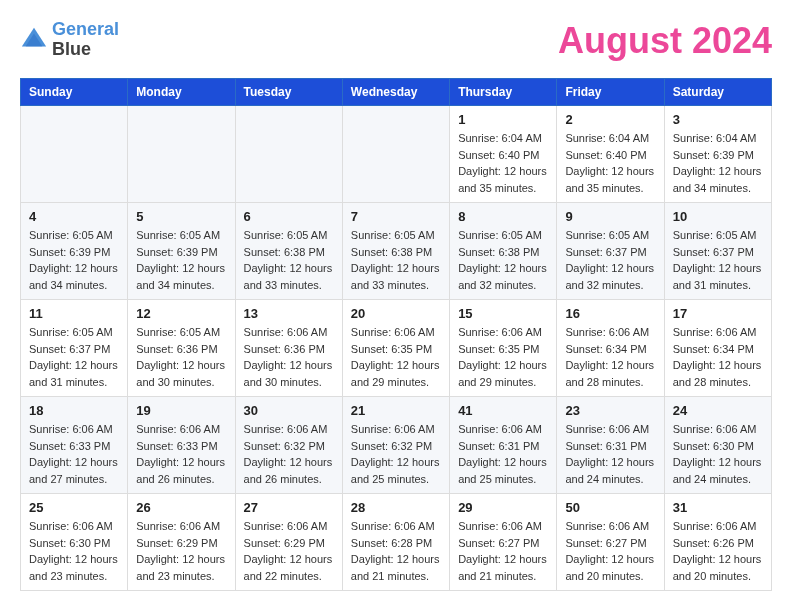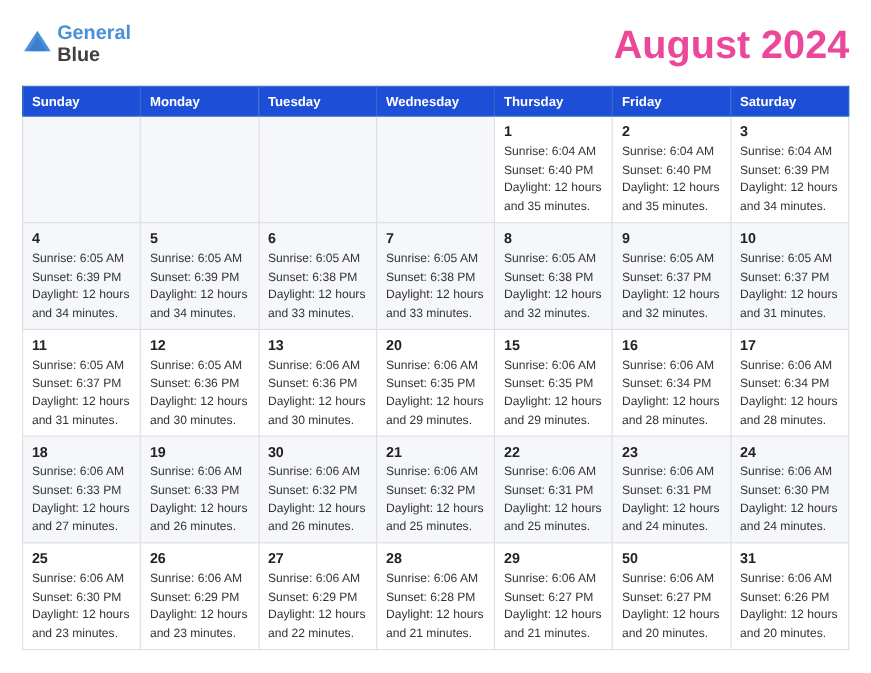--- a/index.html
+++ b/index.html
@@ -253,21 +253,21 @@
           Sunrise: 6:06 AM<br>Sunset: 6:32 PM<br>Daylight: 12 hours and 26 minutes.
         </div>
       </td>
         <td>
         <div class="day-number">21</div>
         <div class="day-info">
           Sunrise: 6:06 AM<br>Sunset: 6:32 PM<br>Daylight: 12 hours and 25 minutes.
         </div>
       </td>
         <td>
-        <div class="day-number">22</div>
+        <div class="day-number">41</div>
         <div class="day-info">
           Sunrise: 6:06 AM<br>Sunset: 6:31 PM<br>Daylight: 12 hours and 25 minutes.
         </div>
       </td>
         <td>
         <div class="day-number">23</div>
         <div class="day-info">
           Sunrise: 6:06 AM<br>Sunset: 6:31 PM<br>Daylight: 12 hours and 24 minutes.
         </div>
       </td>

